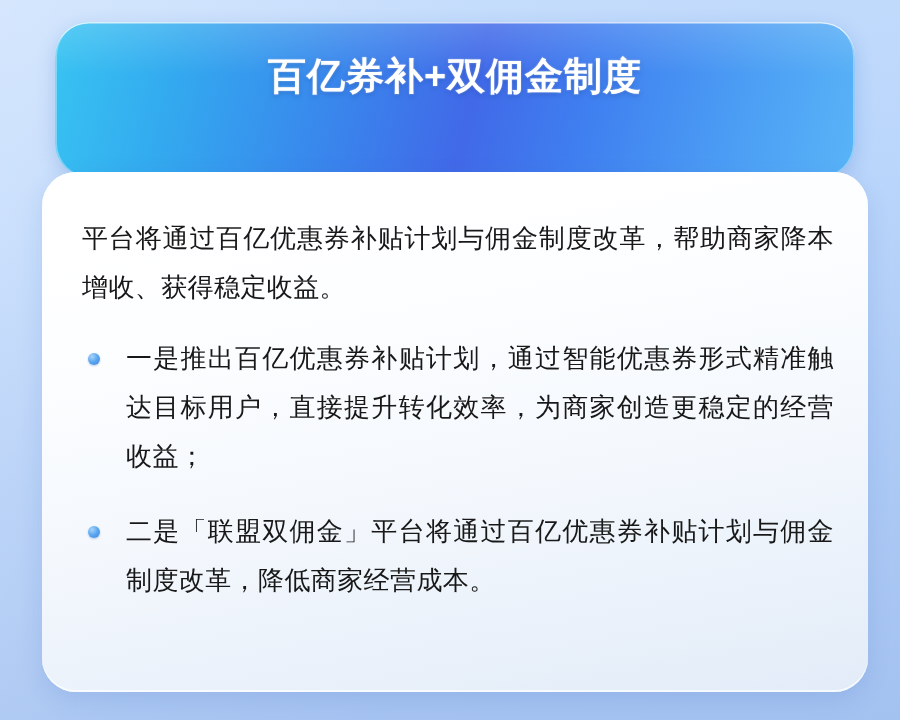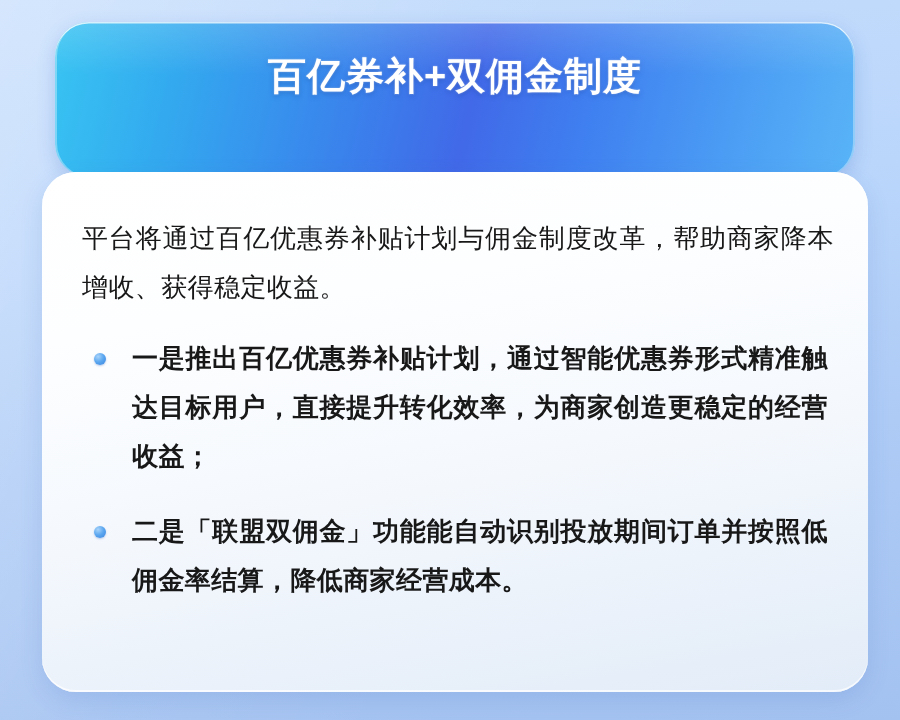--- a/index.html
+++ b/index.html
@@ -129,23 +129,22 @@
     line-height: 49px;
     letter-spacing: 0.4px;
     margin: 0 0 22px 0;
     text-align: justify;
     text-justify: inter-character;
   }
 
   
   .bullet-list {
     list-style: none;
-    margin: 6px;
+    margin: 0;
     padding: 0;
-    font-weight: bold;
   }
   .bullet-item {
     position: relative;
     padding-left: 44px;
     margin-bottom: 26px;
     color: #181818;
     font-size: 26px;
     line-height: 49px;
     letter-spacing: 0.4px;
     text-align: justify;
@@ -186,20 +185,20 @@
 
       <ul class="bullet-list">
 
         <li class="bullet-item">
           <span class="bullet-dot"></span>
           <span class="bullet-text">一是推出百亿优惠券补贴计划，通过智能优惠券形式精准触达目标用户，直接提升转化效率，为商家创造更稳定的经营收益；</span>
         </li>
 
         <li class="bullet-item">
           <span class="bullet-dot"></span>
-          <span class="bullet-text">二是「联盟双佣金」功能能自动识别投放期间订单并按照低佣金率结算，降低商家经营成本。</span>
+          <span class="bullet-text">二是「联盟双佣金」平台将通过百亿优惠券补贴计划与佣金制度改革，降低商家经营成本。</span>
         </li>
 
       </ul>
     </div>
   </div>
 
 </div>
 
 </body></html>

